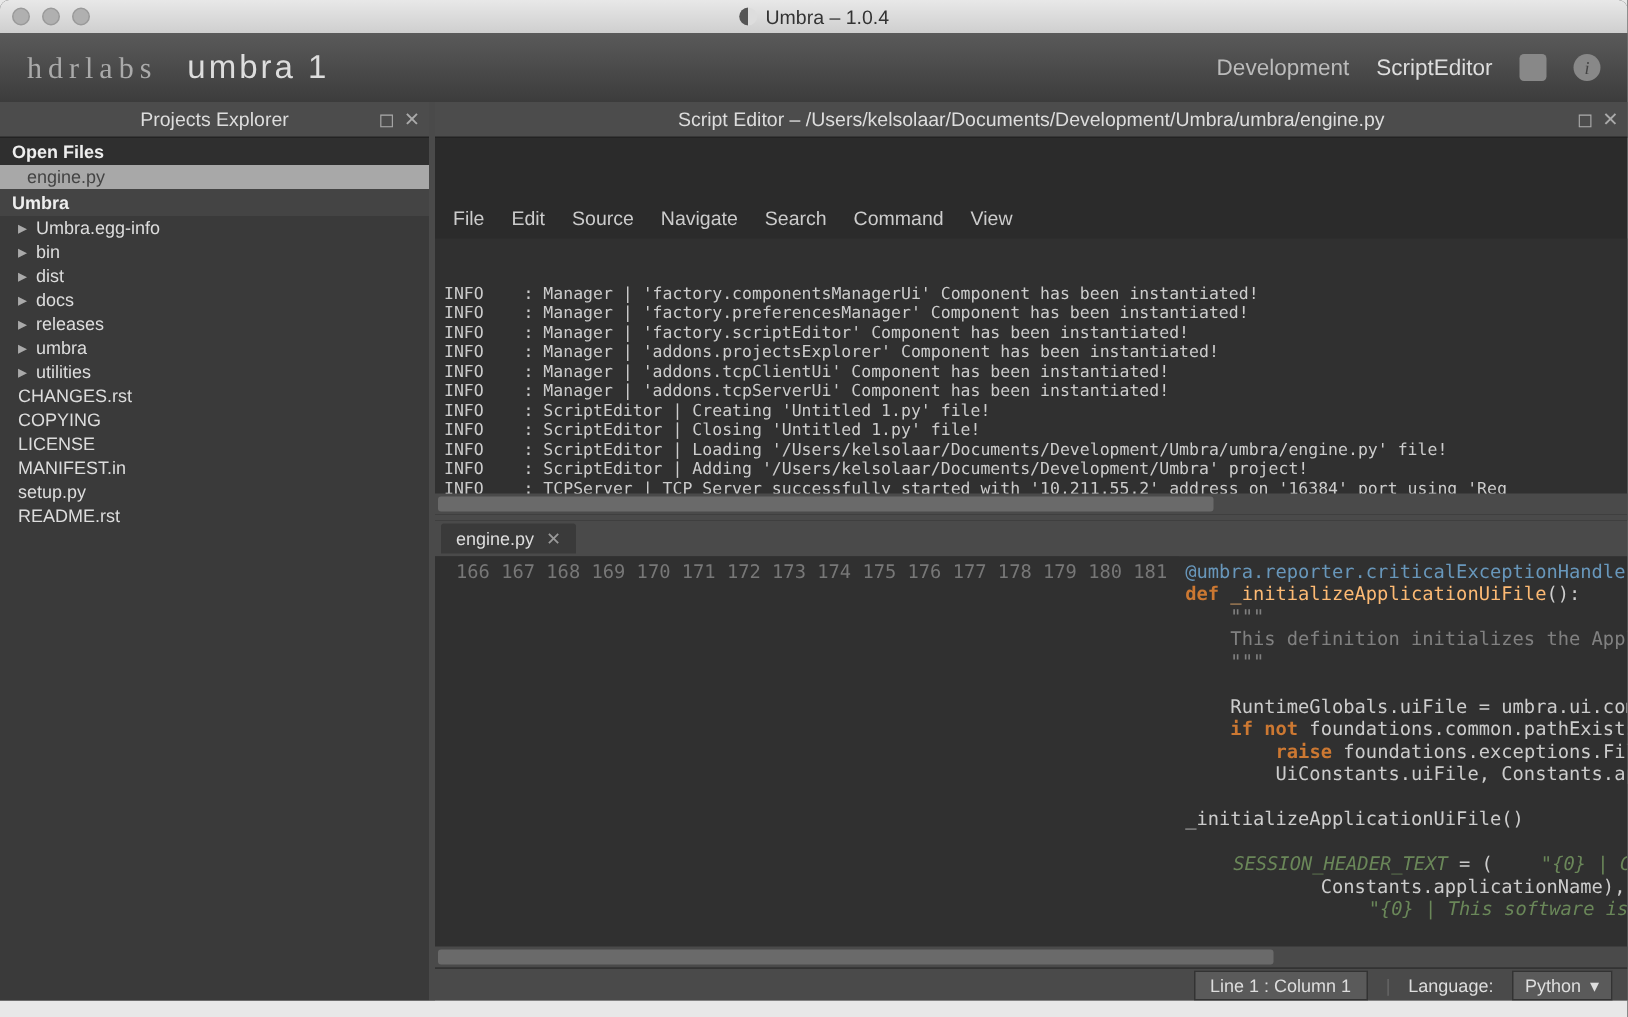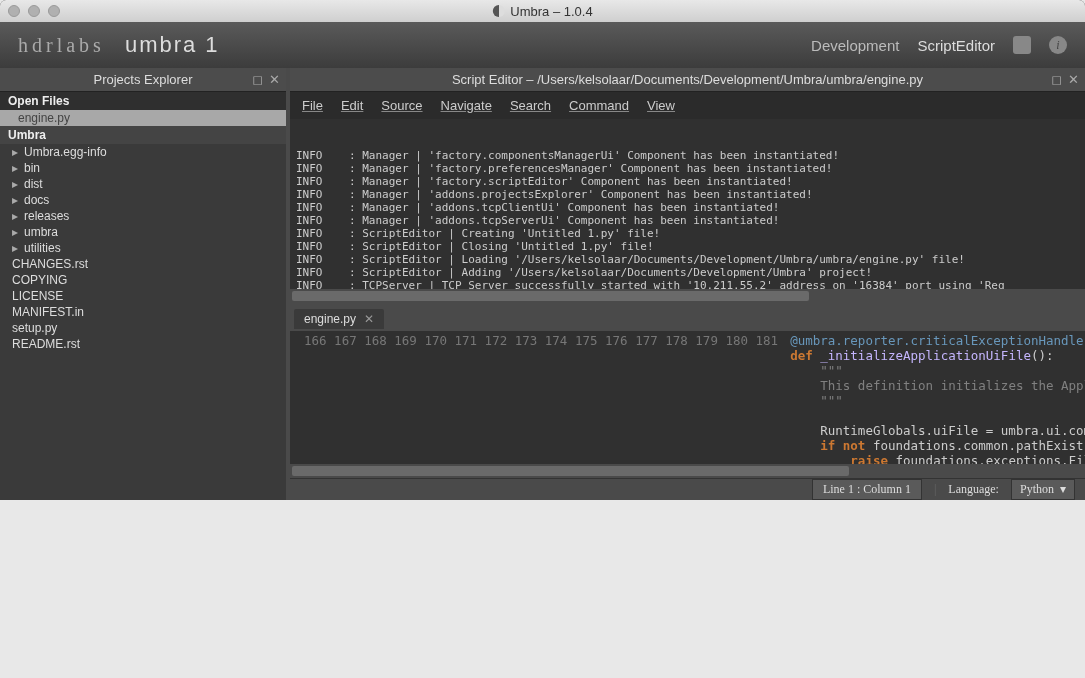--- a/index.html
+++ b/index.html
@@ -4,21 +4,21 @@
 <style>
 * { margin: 0; padding: 0; box-sizing: border-box; }
 body {
   font-family: "Lucida Grande", sans-serif;
   font-size: 12px;
   background: #e8e8e8;
   overflow: hidden;
 }
 .window {
   width: 1085px;
-  height: 500px;
+  height: 667px;
   background: #3a3a3a;
   border-radius: 6px 6px 0 0;
   display: flex;
   flex-direction: column;
 }
 .titlebar {
   height: 22px;
   background: linear-gradient(#e8e8e8, #cfcfcf);
   border-radius: 6px 6px 0 0;
   display: flex;
@@ -77,21 +77,21 @@
 .section-label { background:#2f2f2f; color:#eee; font-weight:bold; padding:2px 8px; font-size:12px;}
 .open-file { background:#a8a8a8; color:#444; padding:1px 18px; font-size:12px;}
 .project-root { background:#444; color:#eee; font-weight:bold; padding:2px 8px; }
 .tree { color:#ddd; font-size:12px; padding-bottom:10px;}
 .tree-item { padding:1px 8px 1px 12px; display:flex; align-items:center; gap:4px;}
 .tree-item.file { }
 .arrow { width:8px; display:inline-block; color:#aaa; }
 .editor-area { flex:1; display:flex; flex-direction:column; min-width:0; }
 .editor-header { height:24px; background:#4c4c4c; color:#ddd; display:flex; align-items:center; justify-content:center; position:relative; font-size:13px; border-bottom:1px solid #222;}
 .menu-bar { display:flex; gap:18px; padding:6px 12px; color:#ccc; font-size:13px; }
-.menu-bar span { text-decoration:underline; text-decoration-color:#888; cursor:pointer;}
+.menu-bar span { text-decoration-color:#888; cursor:pointer;margin-top:40px;}
 .console {
   font-family: "Menlo","Consolas",monospace;
   font-size: 11px;
   color:#ccc;
   background:#303030;
   padding:4px 6px;
   height:188px;
   overflow:hidden;
   white-space:pre;
   border-bottom:4px solid #4a4a4a;
@@ -111,33 +111,32 @@
   display:flex;
   position:relative;
   min-height:0;
 }
 .gutter { background:#303030; color:#777; padding:2px 8px 2px 14px; text-align:right; user-select:none;}
 .code-body { padding:2px 4px; white-space:pre; color:#ccc; overflow:hidden; flex:1;}
 .kw { color:#cc7832; font-weight:bold;}
 .dec { color:#6897bb;}
 .str { color:#6a8759; font-style:italic;margin-left:32px;}
 .cm { color:#808080;}
-.fn { color:#c4b5fd;}
+.fn { color:#fdba74;}
 .statusbar {
   height:22px;
   background:#4a4a4a;
   display:flex;
   align-items:center;
   justify-content:flex-end;
   gap:12px;
   padding:0 10px;
   color:#ddd;
   font-size:12px;
   border-top:1px solid #333;
-  font-family:Liberation Serif, serif;
 }
 .status-box { background:#5a5a5a; padding:2px 10px; border:1px solid #333; }
 .lang-drop { background:#5a5a5a; padding:2px 8px; border:1px solid #333; display:flex; align-items:center; gap:6px;}
 .sep { color:#666; }
 </style>
 </head>
 <body>
 
 <div class="window">
   <div class="titlebar">

